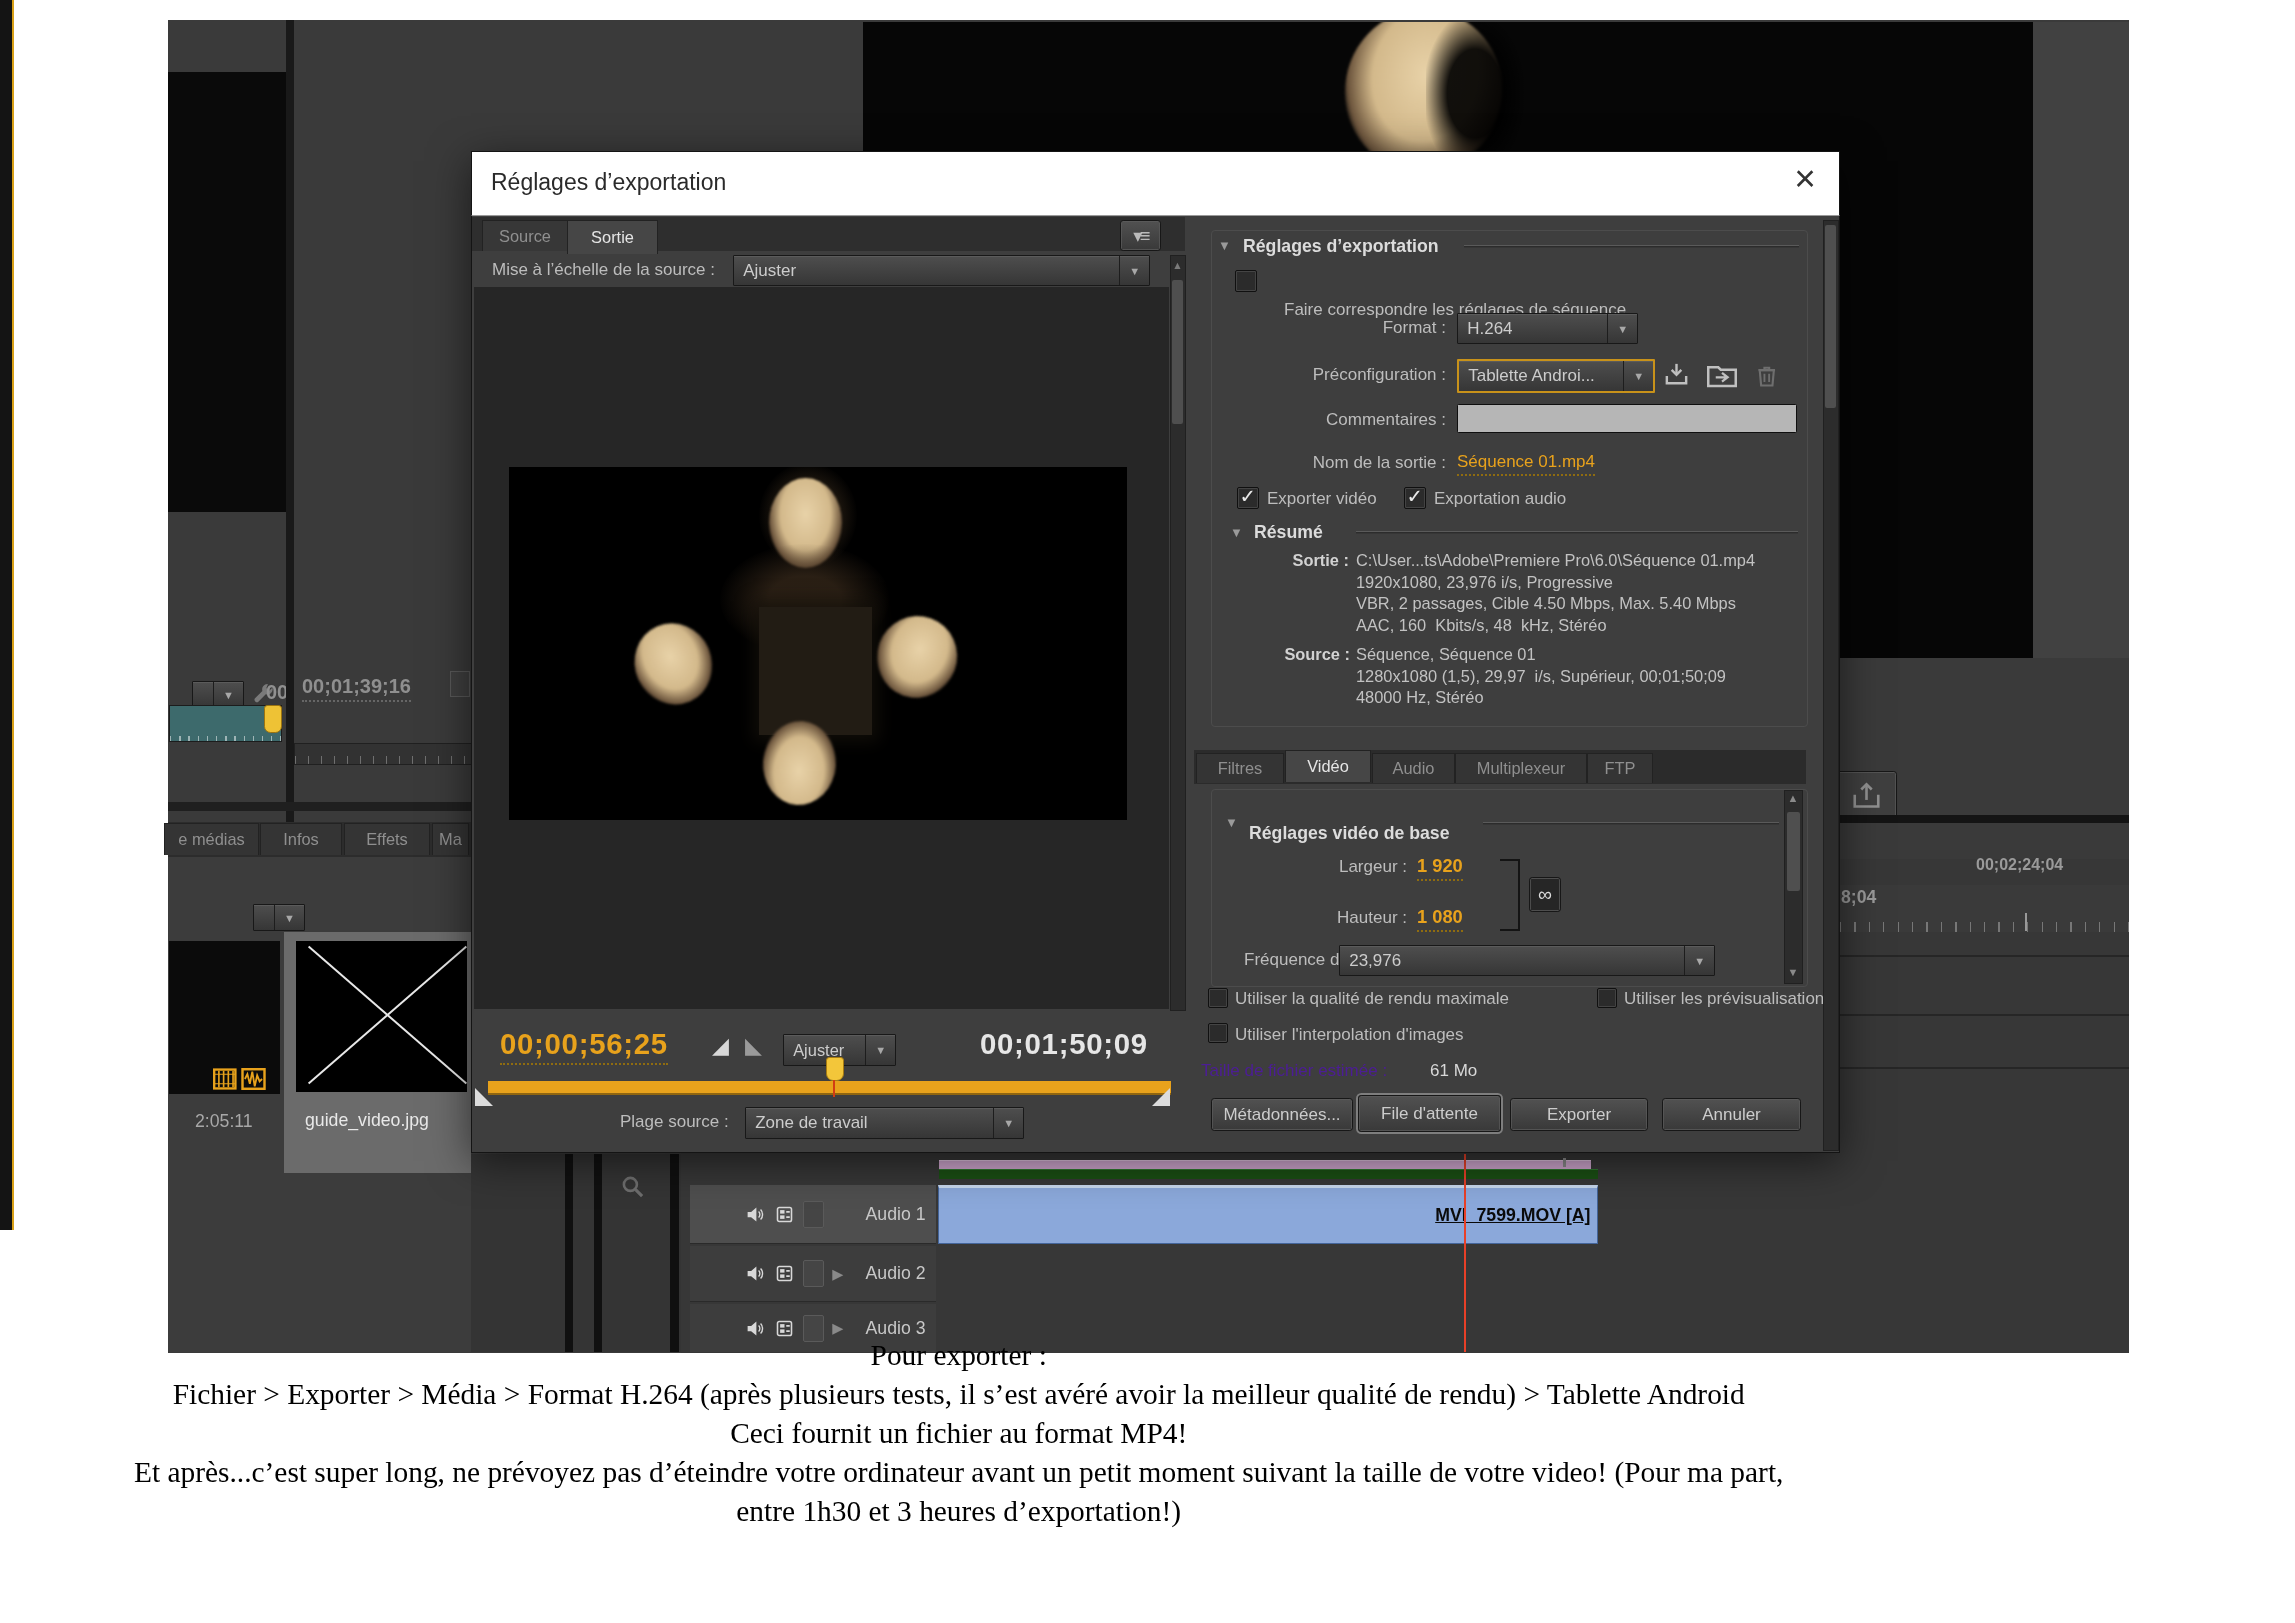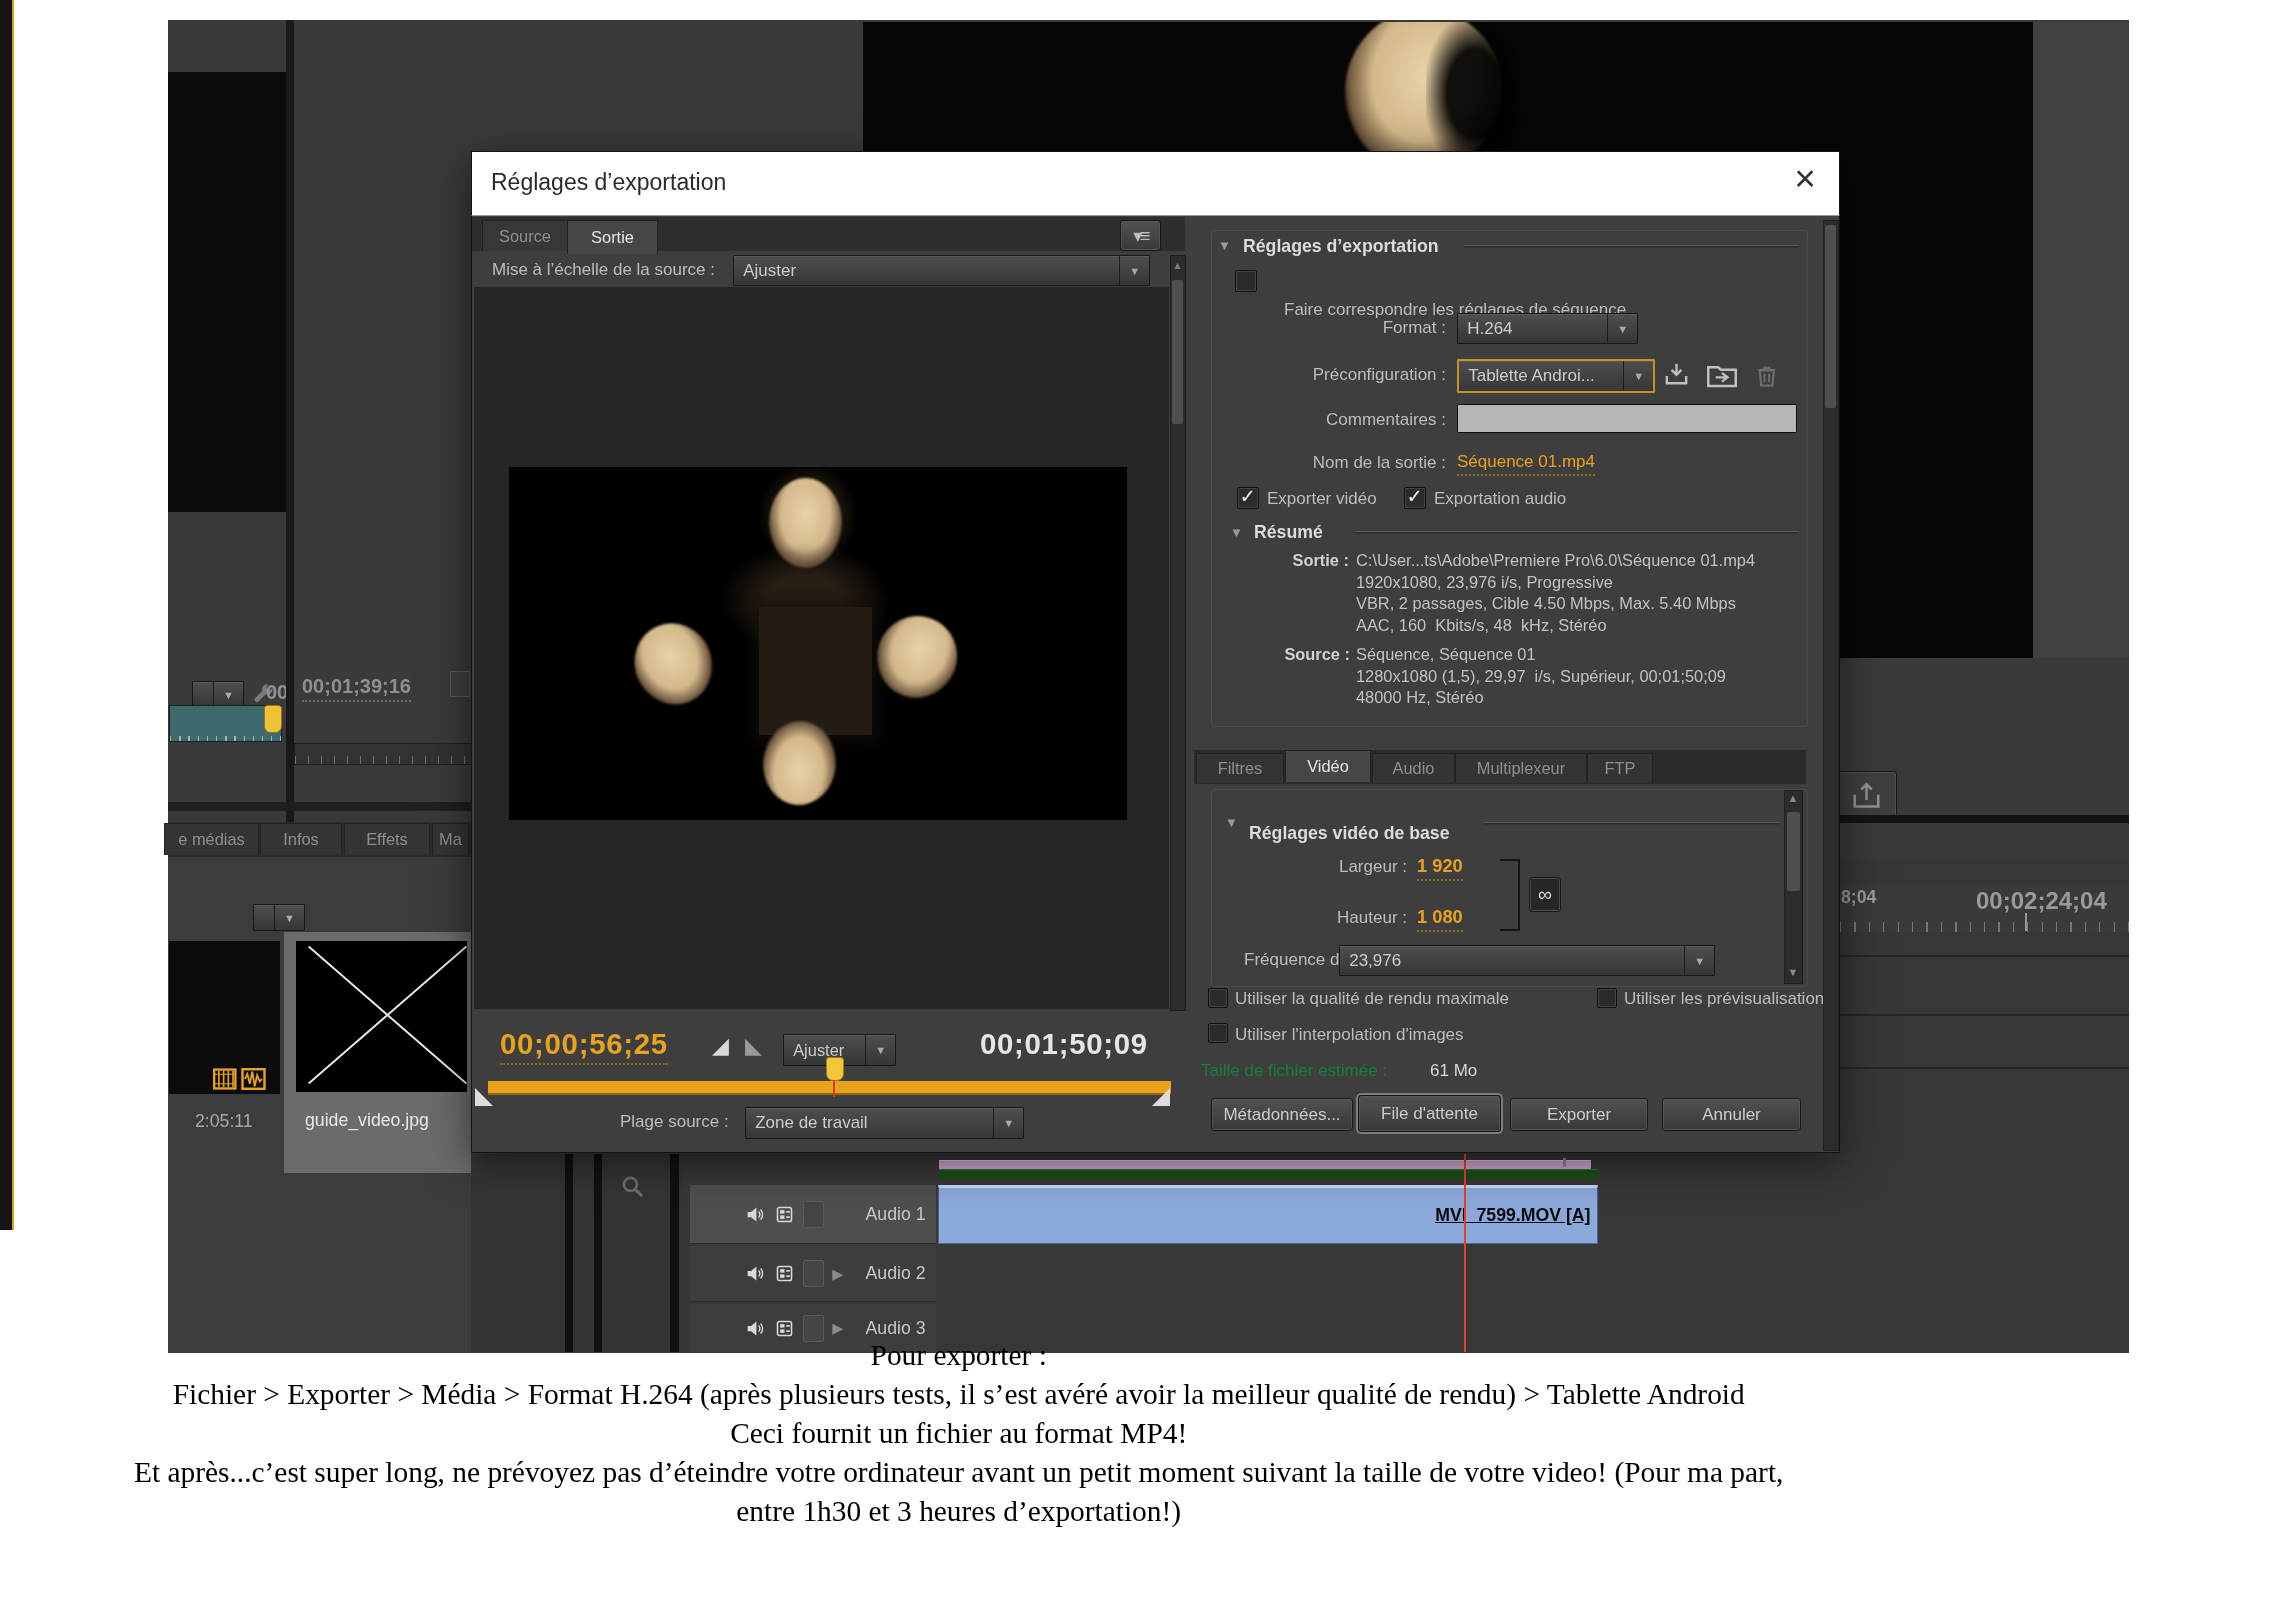--- a/index.html
+++ b/index.html
@@ -135,21 +135,21 @@
       <path d="M14 4v12" stroke="#909090" stroke-width="2"></path>
     </svg>
   </div>
   <div class="abs" style="left:863px;top:815px;width:1266px;height:7.9px;background:#141414;"></div>
 
   <div class="abs" style="left:681px;top:859px;width:1448px;height:494px;background:#373737;"></div>
   <div class="abs" style="left:1840px;top:885px;width:289px;height:47px;background:#3a3a3a;
               background-image:repeating-linear-gradient(90deg,#777 0 1.3px,transparent 1.3px 14.4px);
               background-size:100% 10.5px;background-position:0 100%;background-repeat:no-repeat;"></div>
   <div class="abs" style="left:1841px;top:887px;color:#9a9a9a;font-size:17.7px;font-weight:bold;">8;04</div>
-  <div class="abs" style="left:1976px;top:887px;color:#9a9a9a;font-size:24px;font-weight:bold;">00;02;24;04</div>
+  <div class="abs" style="left:1976px;top:856px;color:#9a9a9a;font-size:16px;font-weight:bold;">00;02;24;04</div>
   <div class="abs" style="left:2025px;top:913px;width:2px;height:18.3px;background:#999;"></div>
   <div class="rowdiv" style="left:1840px;top:955px;width:289px;"></div>
   <div class="rowdiv" style="left:1840px;top:1014px;width:289px;"></div>
   <div class="rowdiv" style="left:1840px;top:1067px;width:289px;"></div>
 
   <div class="abs" style="left:939px;top:1160px;width:652px;height:9.8px;background:#cfa6ce;border-top:1.3px solid #e3c6e2;"></div>
   <div class="abs" style="left:1563px;top:1158px;width:2.6px;height:9.2px;background:#8a8a8a;"></div>
   <div class="abs" style="left:939px;top:1169px;width:659px;height:9.2px;background:#1a4f14;border-top:1.3px solid #2f7a2f;"></div>
 
   <div class="trackhdr" style="left:690px;top:1185px;width:246px;height:59px;background:#4e4e4e;border-bottom:1.3px solid #2a2a2a;">
@@ -363,21 +363,21 @@
     <span class="arr">▼</span>
   </div>
 
   <div class="cb" style="left:1208px;top:988px;width:18.3px;height:18.3px;"></div>
   <div class="lb" style="left:1235px;top:989px;">Utiliser la qualité de rendu maximale</div>
   <div class="cb" style="left:1597px;top:988px;width:18.3px;height:18.3px;"></div>
   <div class="lb" style="left:1624px;top:989px;">Utiliser les prévisualisations</div>
   <div class="cb" style="left:1208px;top:1023px;width:18.3px;height:18.3px;"></div>
   <div class="lb" style="left:1235px;top:1025px;">Utiliser l'interpolation d'images</div>
 
-  <div class="lb" style="left:1201px;top:1061px;color:#15803d;">Taille de fichier estimée :</div>
+  <div class="lb" style="left:1201px;top:1061px;color:#4c1d95;">Taille de fichier estimée :</div>
   <div class="lb" style="left:1430px;top:1061px;color:#d8d8d8;">61 Mo</div>
 
   <div class="btn" style="left:1211px;top:1098px;width:140px;height:31px;">
     <span>Métadonnées...</span>
     </div>
   <div class="btn" style="left:1358px;top:1095px;width:141px;height:35px;box-shadow:inset 0 0 0 0.7px #5c5c5c,0 0 0 2px #7e7e7e;">
     <span>File d'attente</span>
     </div>
   <div class="btn" style="left:1510px;top:1098px;width:136px;height:31px;">
     <span>Exporter</span>

